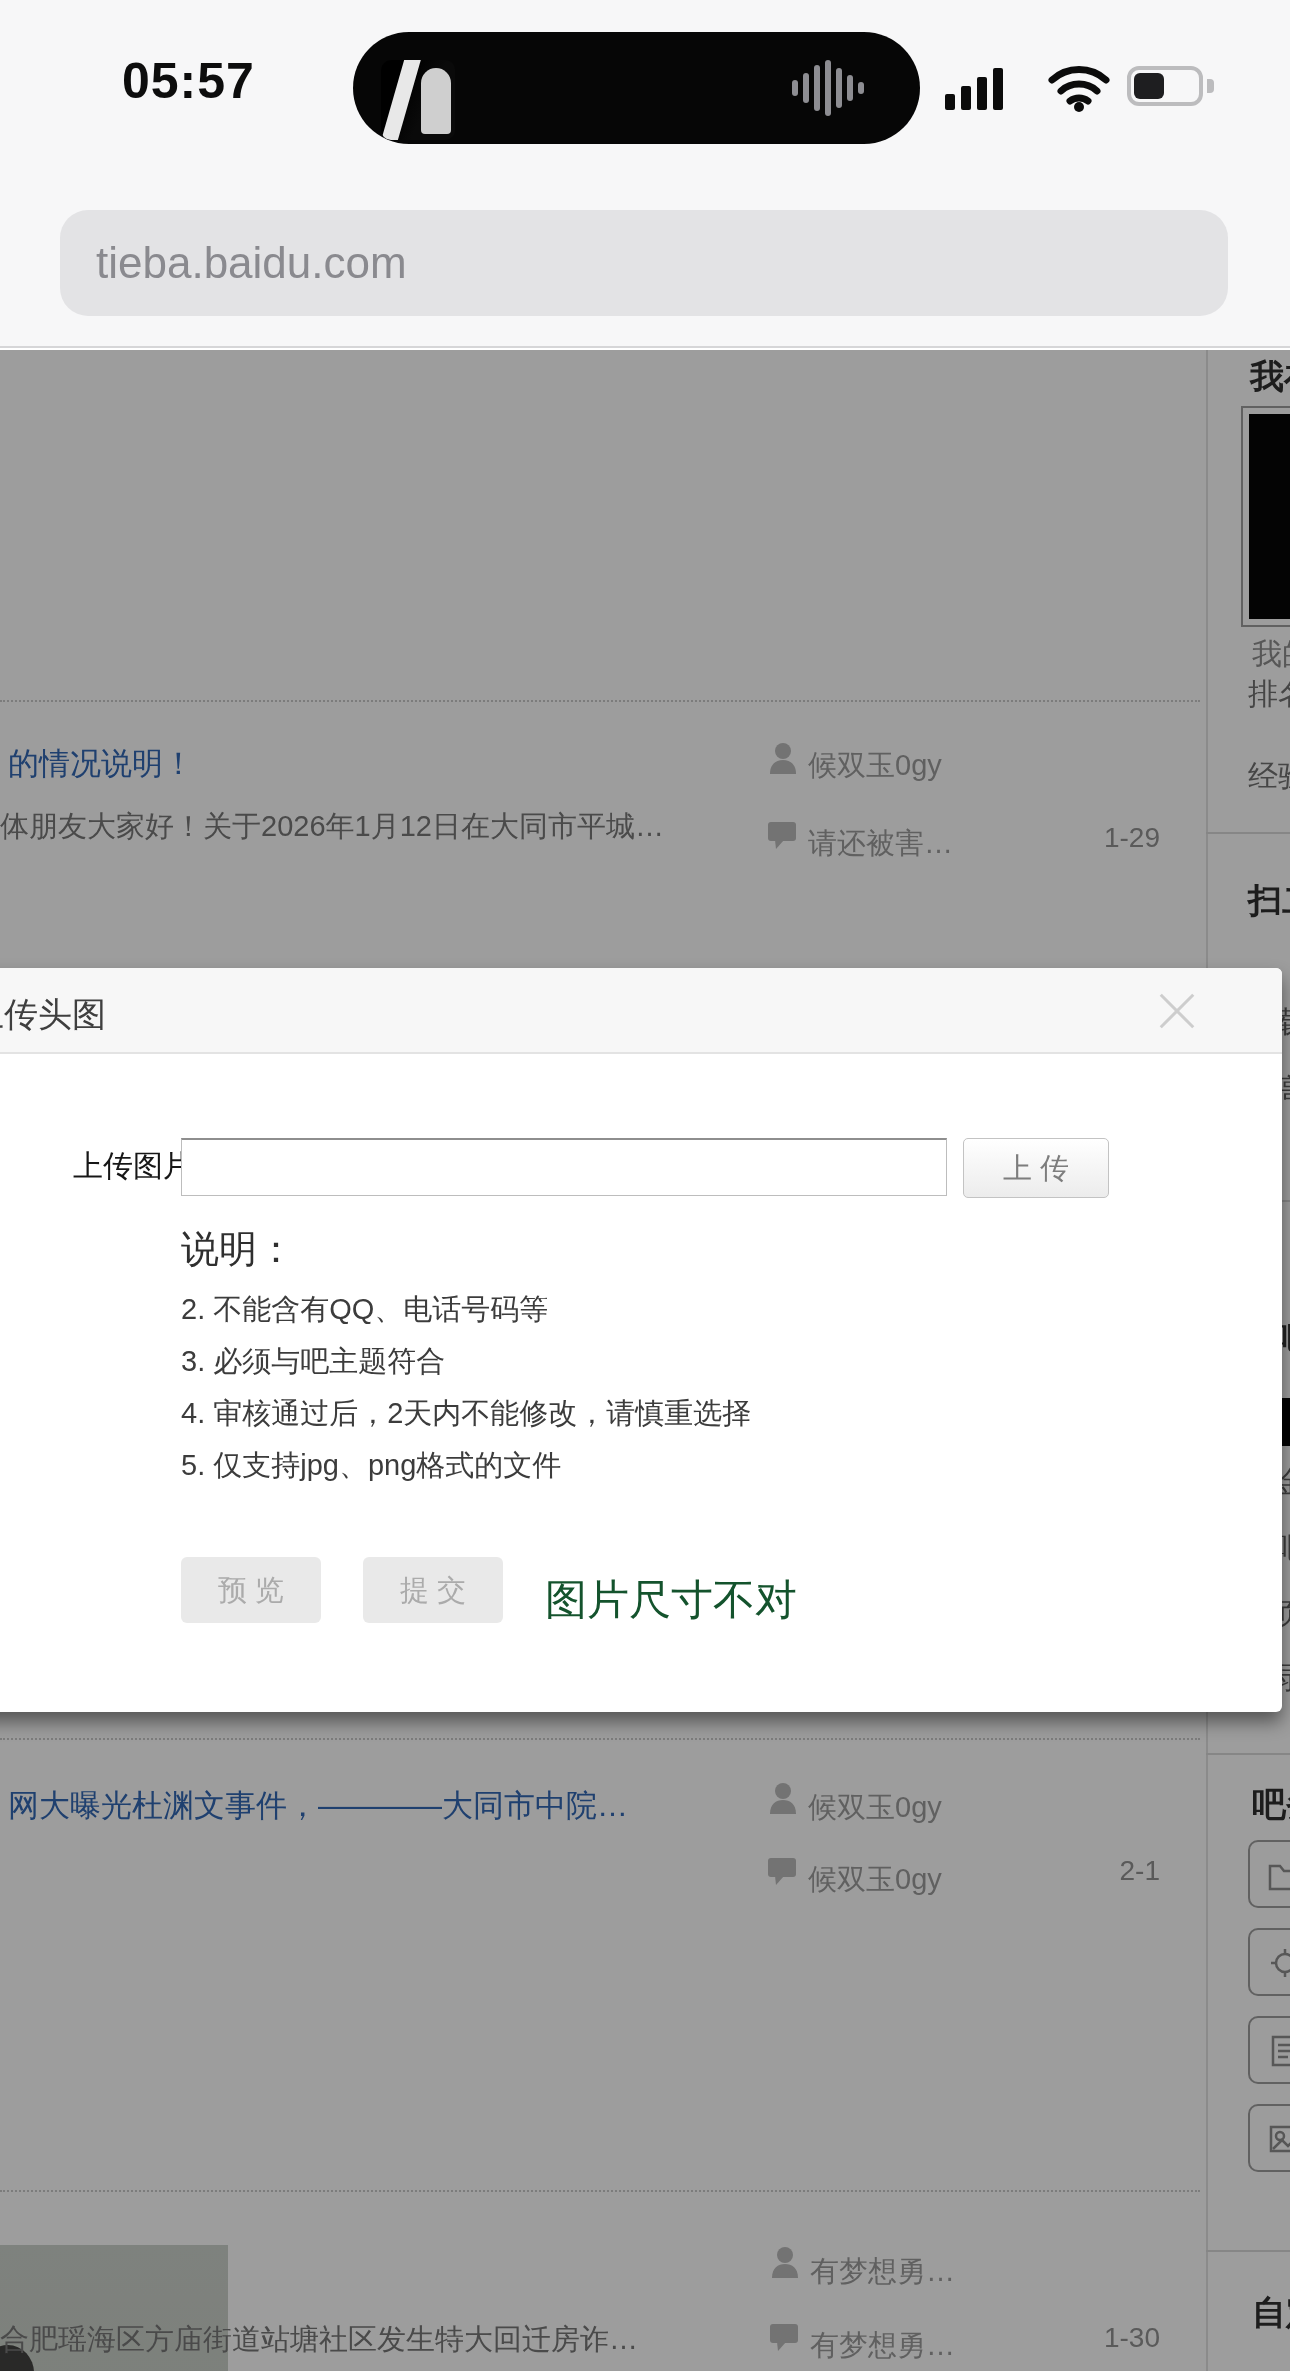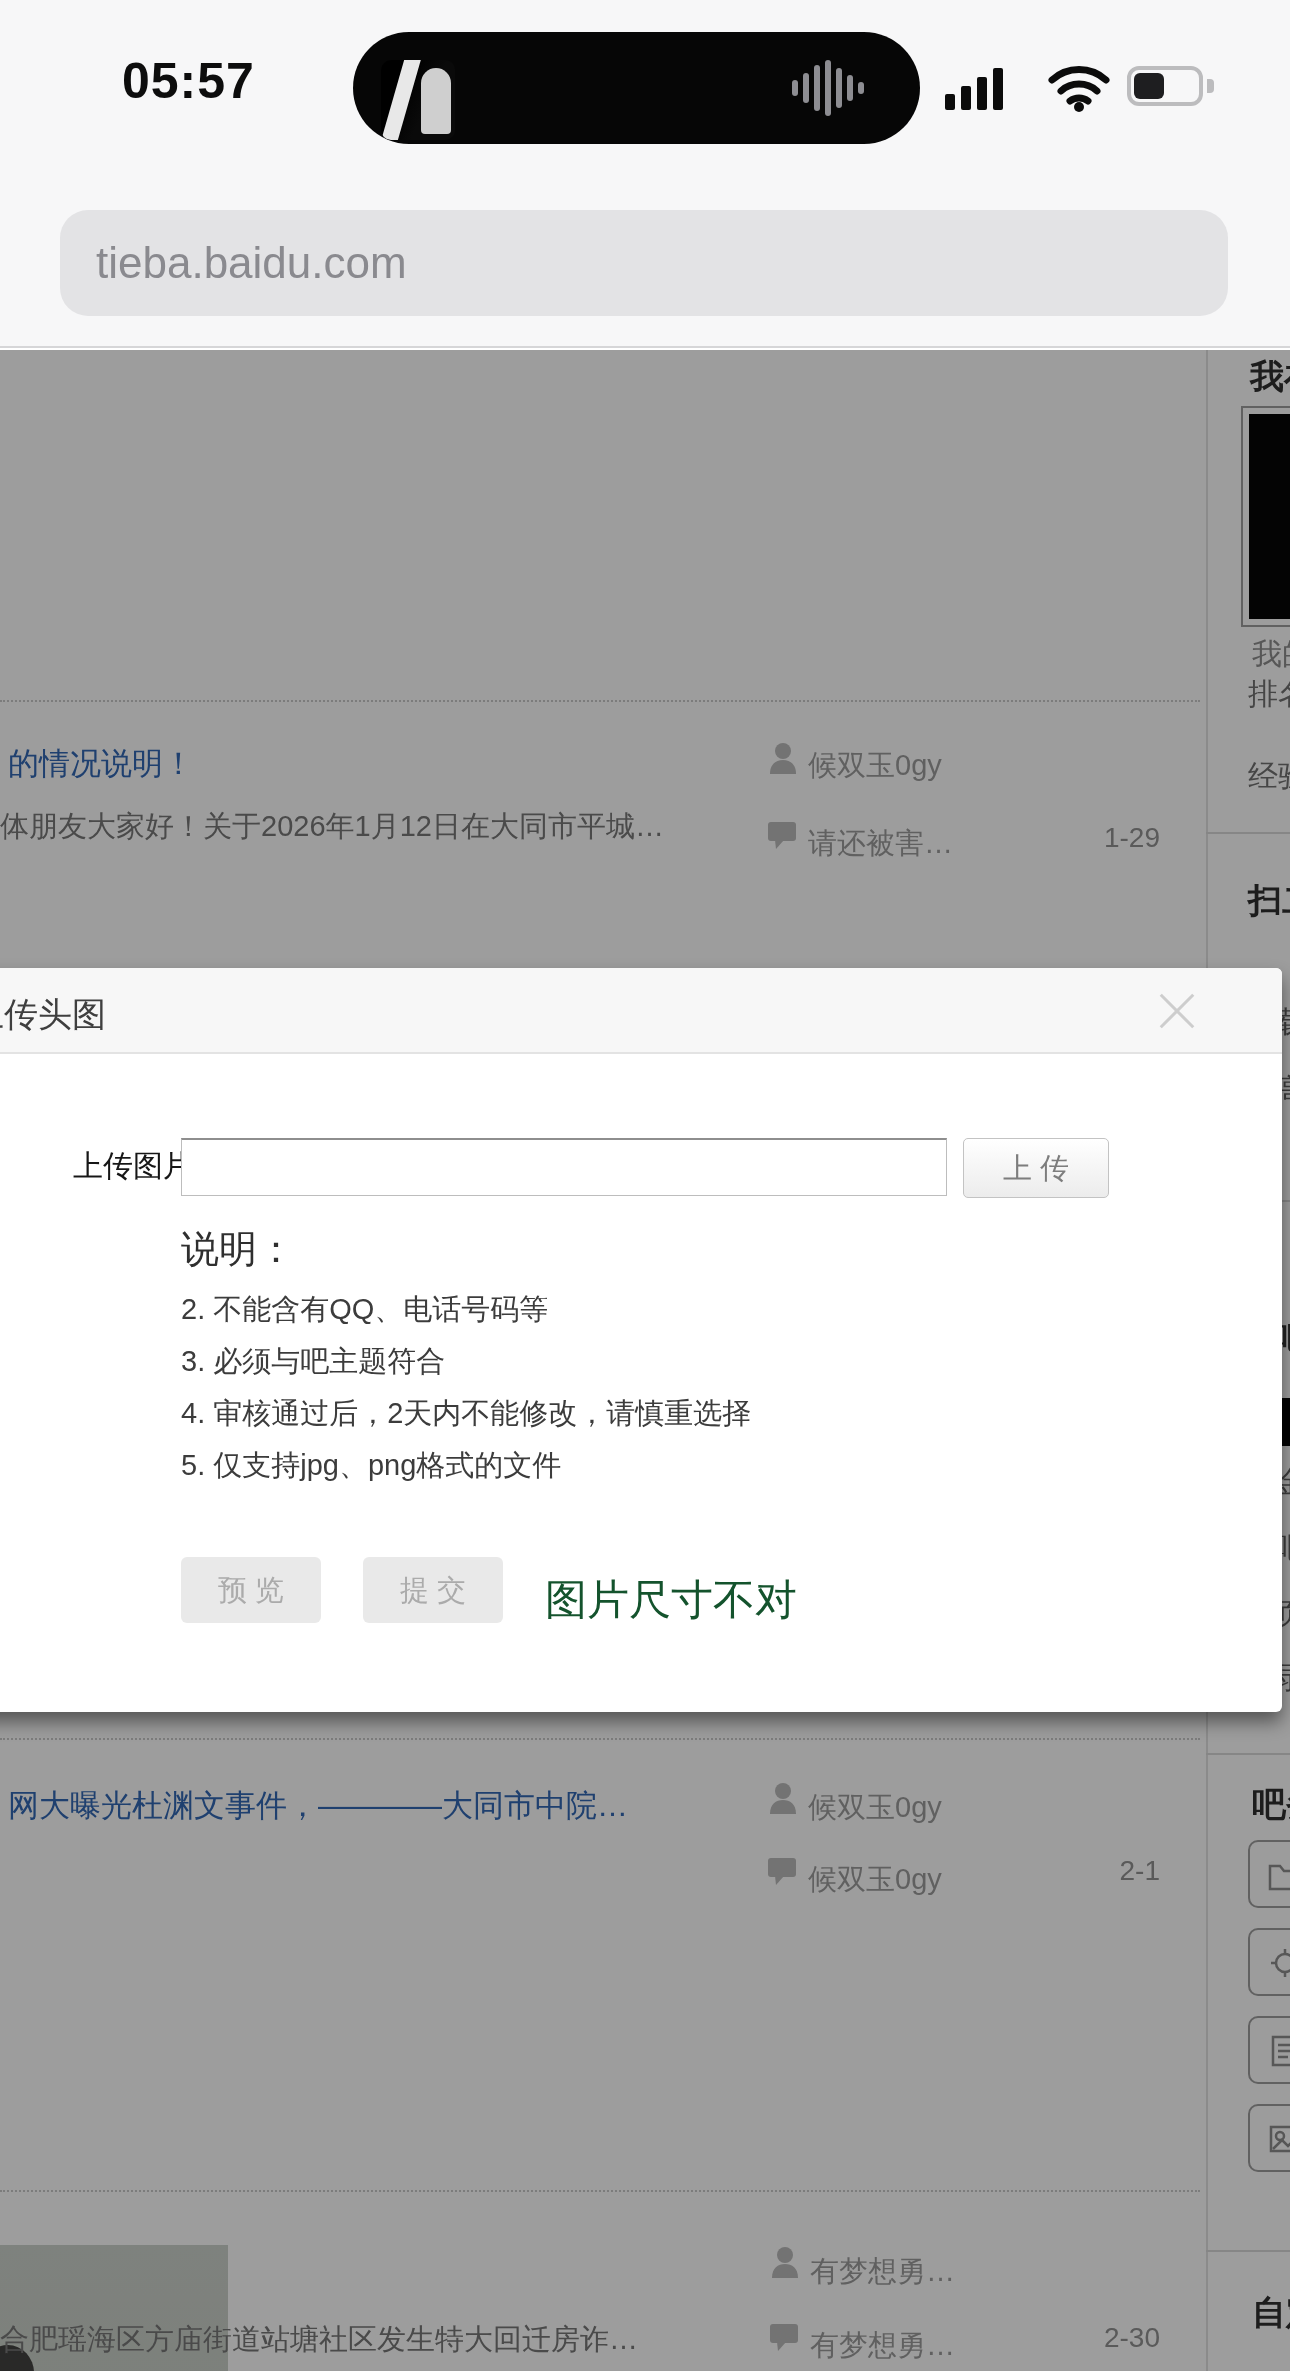--- a/index.html
+++ b/index.html
@@ -190,21 +190,21 @@
       <circle cx="15" cy="9" r="8" fill="#b9b9b9"></circle>
         <path d="M2 32 c0-10 6-14 13-14 s13 4 13 14 z" fill="#b9b9b9"></path>
     </svg>
     <div class="meta-text" style="left:810px; top:1902px">有梦想勇…</div>
     <div class="thread-snippet" style="left:0; top:1970px">合肥瑶海区方庙街道站塘社区发生特大回迁房诈…</div>
     <svg class="micon" style="left:770px; top:1972px" width="30" height="30" viewBox="0 0 30 30">
       <rect x="0" y="2" width="28" height="19" rx="3" fill="#b9b9b9"></rect>
         <polygon points="7,20 16,20 8,29" fill="#b9b9b9"></polygon>
     </svg>
     <div class="meta-text" style="left:810px; top:1976px">有梦想勇…</div>
-    <div class="pages" style="top:1972px">2-30</div>
+    <div class="pages" style="top:1972px">1-30</div>
 
     <div class="side-bold" style="left:1250px; top:4px">我在</div>
     <div id="side-avatar" style="top:58px"></div>
     <div class="side-label" style="left:1252px; top:284px; color:#8a8a8a">我的</div>
     <div class="side-label" style="left:1248px; top:324px">排名</div>
     <div class="side-label" style="left:1248px; top:406px">经验</div>
     <div class="sdivider" style="top:482px"></div>
     <div class="side-bold" style="left:1248px; top:528px">扫二维码</div>
 
     <div class="side-frag" style="top:652px">载</div>

